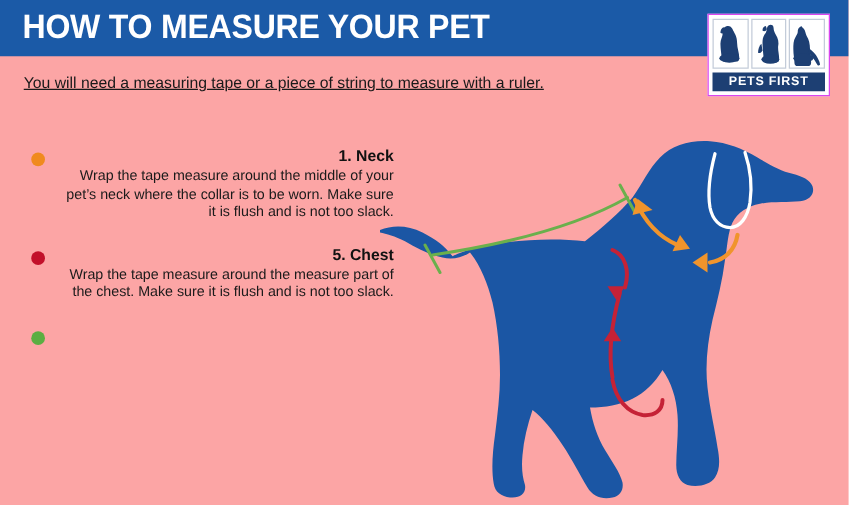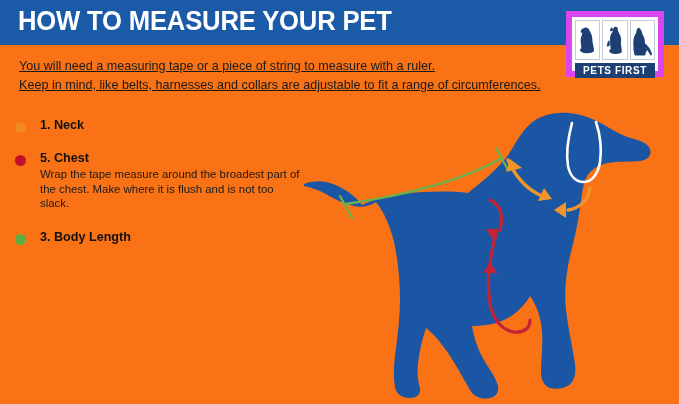--- a/index.html
+++ b/index.html
@@ -7,21 +7,21 @@
     padding: 0;
     background: #ffffff;
   }
   body {
     font-family: "Liberation Sans", sans-serif;
   }
   #poster {
     position: relative;
     width: 679px;
     height: 404px;
-    background: #f97316;
+    background: #fca5a5;
     overflow: hidden;
   }
 
   
   #header-bar {
     position: absolute;
     left: 0;
     top: 0;
     width: 679px;
     height: 45px;
@@ -42,21 +42,21 @@
   }
 
   
   #logo {
     position: absolute;
     left: 566px;
     top: 11px;
     width: 98px;
     height: 66px;
     background: #ffffff;
-    border: 6px solid #d946ef;
+    border: 1px solid #d946ef;
     box-sizing: border-box;
     padding: 3px;
   }
   #logo-frames {
     display: flex;
     gap: 2px;
     height: 40px;
   }
   .logo-frame {
     flex: 1;
@@ -87,23 +87,24 @@
     width: 560px;
     color: #1a1a1a;
     font-size: 12.6px;
     line-height: 19px;
   }
   #intro div { white-space: nowrap; text-decoration: underline; }
 
   
   #steps {
     position: absolute;
-    left: 15px;
+    left: 25px;
     top: 118px;
     width: 290px;
+    text-align: right;
   }
   .step {
     position: relative;
     padding-left: 25px;
     margin-bottom: 19px;
   }
   .bullet {
     position: absolute;
     left: 0;
     top: 4px;
@@ -167,39 +168,38 @@
           <path d="M17 24c3 2 6 5 8 9 1 2 2 4 2 6-1 1-2 1-3-1-2-4-5-8-8-10z" fill="#1d3f73"></path>
           <ellipse cx="12" cy="33" rx="9" ry="4" fill="#1d3f73"></ellipse>
         </svg>
       </div>
     </div>
     <div id="logo-wordmark">PETS FIRST</div>
   </div>
 
   <div id="intro">
     <div>You will need a measuring tape or a piece of string to measure with a ruler.</div>
-    <div>Keep in mind, like belts, harnesses and collars are adjustable to fit a range of circumferences.</div>
   </div>
 
   <div id="steps">
 
     <div class="step">
       <span class="bullet neck"></span>
       <div class="step-title">1. Neck</div>
+      <div class="step-desc">Wrap the tape measure around the middle of your pet’s neck where the collar is to be worn. Make sure it is flush and is not too slack.</div>
     </div>
 
     <div class="step">
       <span class="bullet chest"></span>
       <div class="step-title">5. Chest</div>
-      <div class="step-desc">Wrap the tape measure around the broadest part of the chest. Make where it is flush and is not too slack.</div>
+      <div class="step-desc">Wrap the tape measure around the measure part of the chest. Make sure it is flush and is not too slack.</div>
     </div>
 
     <div class="step">
       <span class="bullet length"></span>
-      <div class="step-title">3. Body Length</div>
     </div>
 
   </div>
 
   <div id="illustration">
     <svg width="379" height="304" viewBox="0 0 379 304" xmlns="http://www.w3.org/2000/svg">
 
       <g>
         <path fill="#1b56a4" d="
           M 4 84

